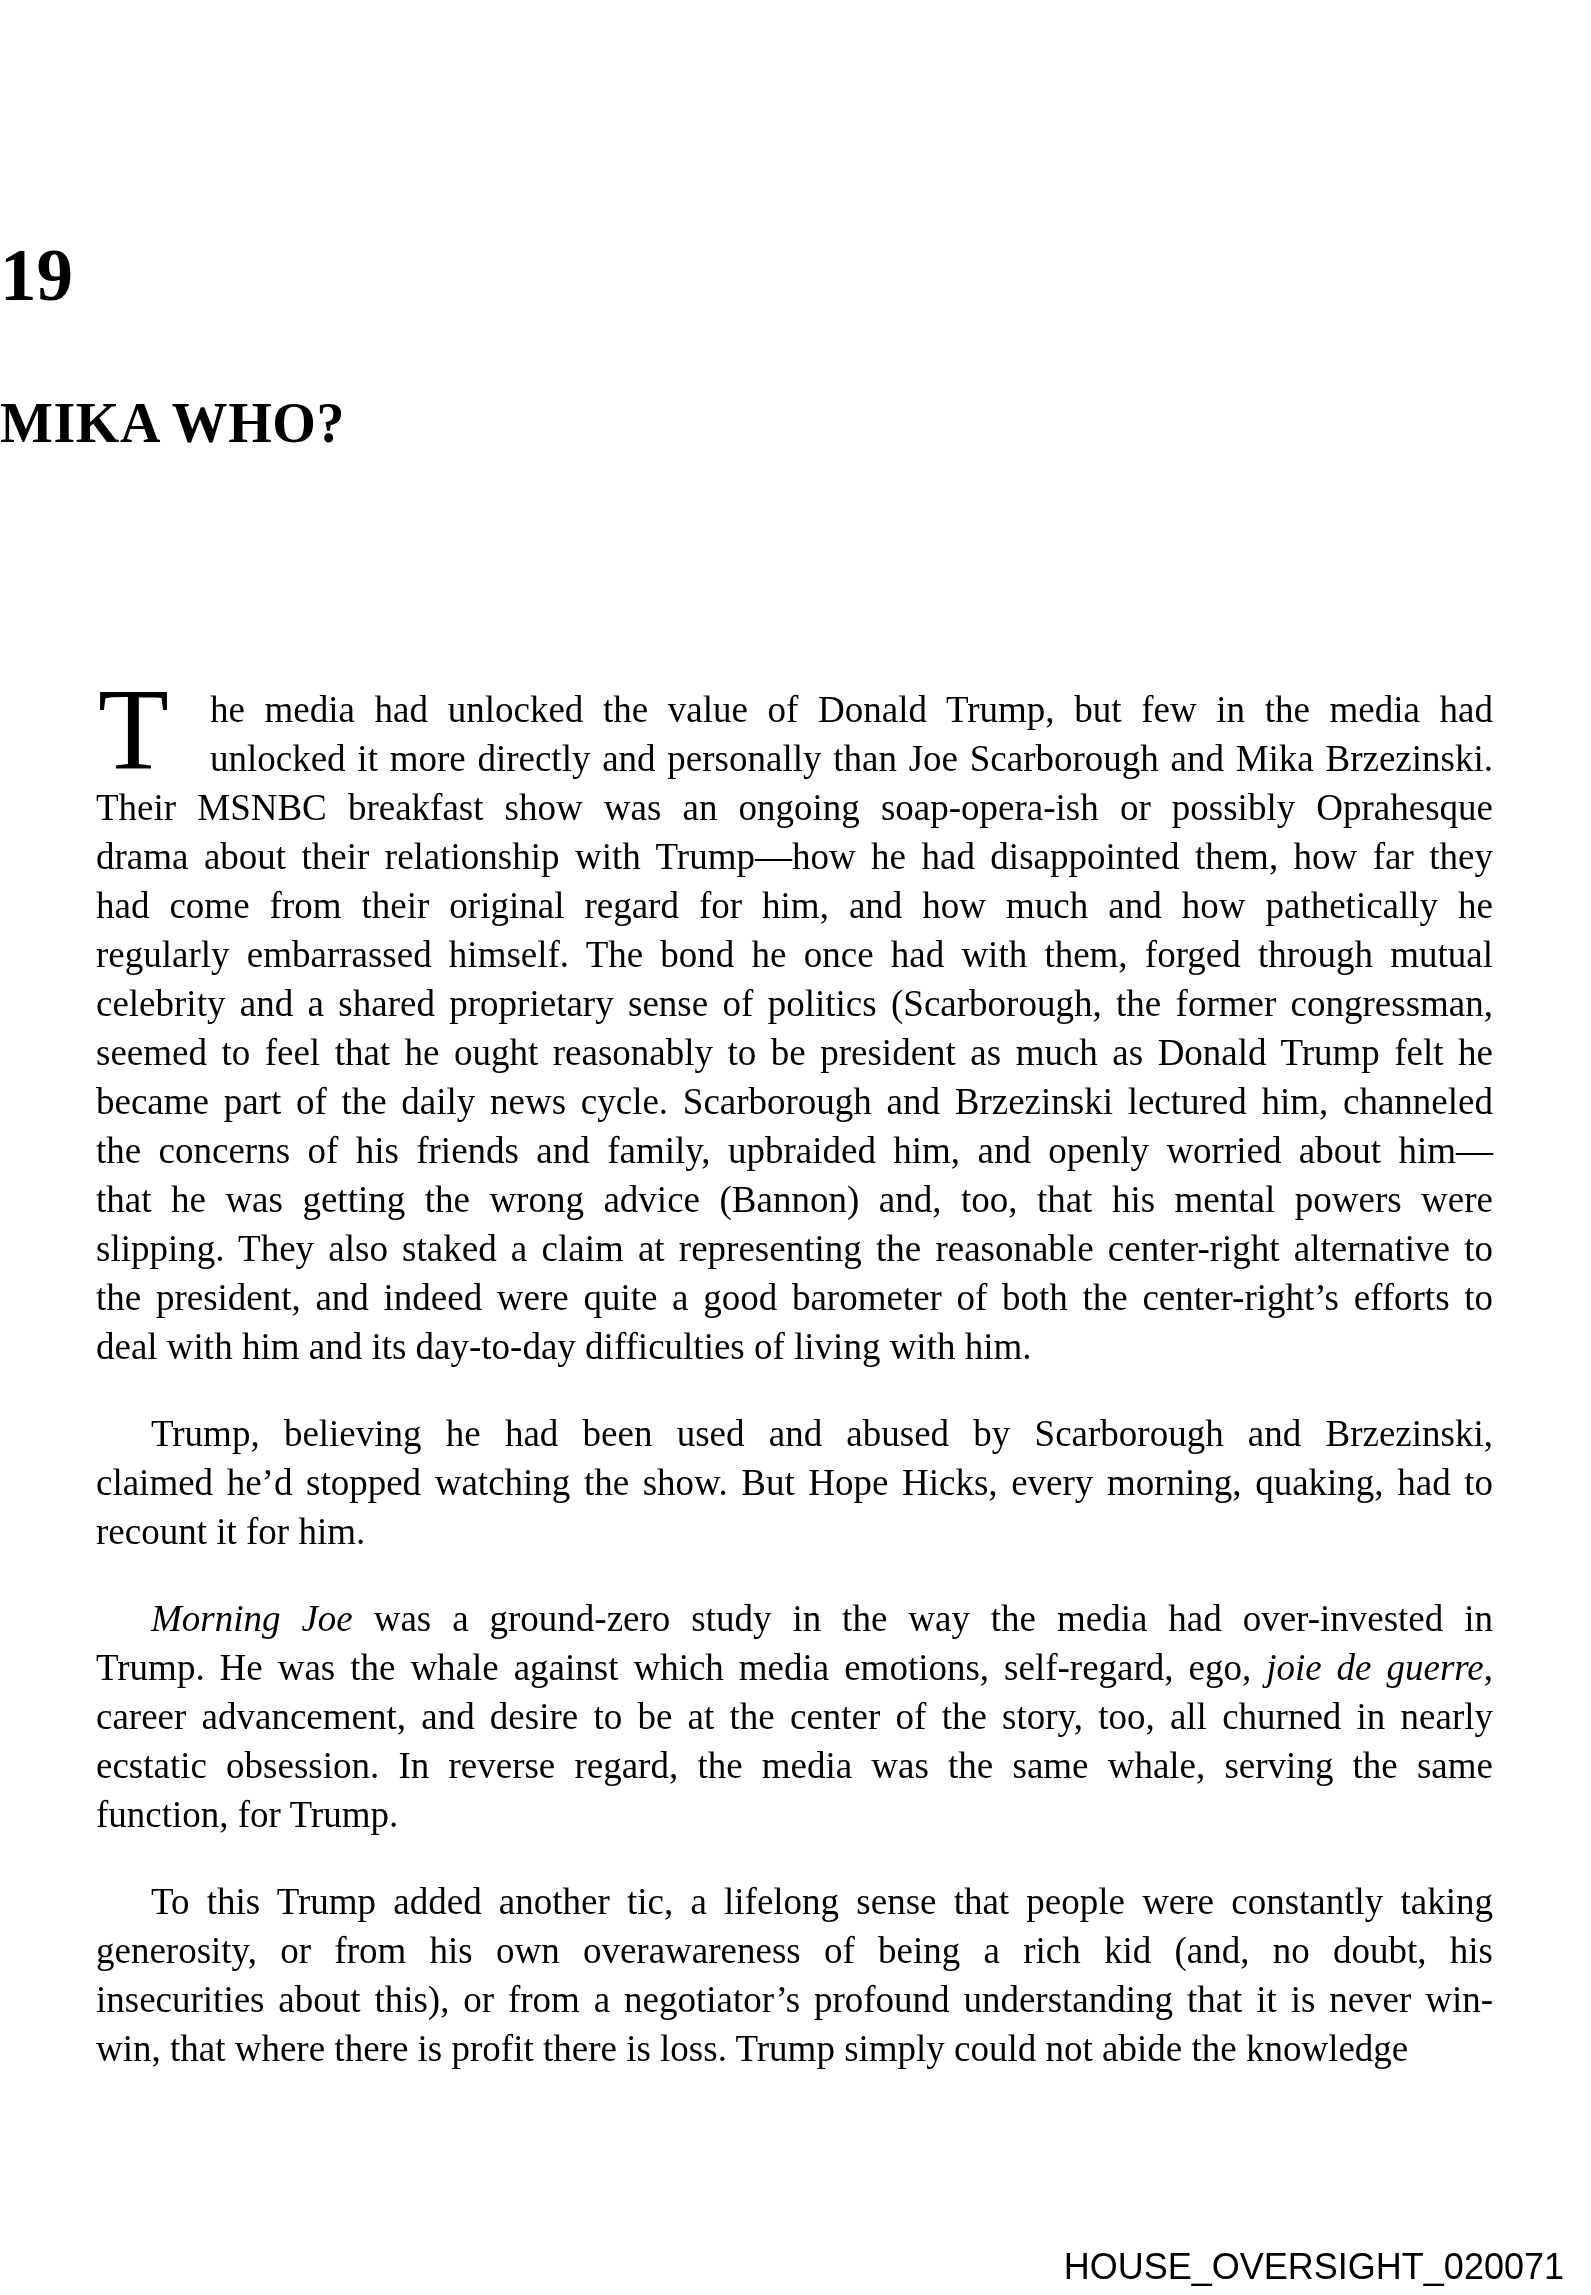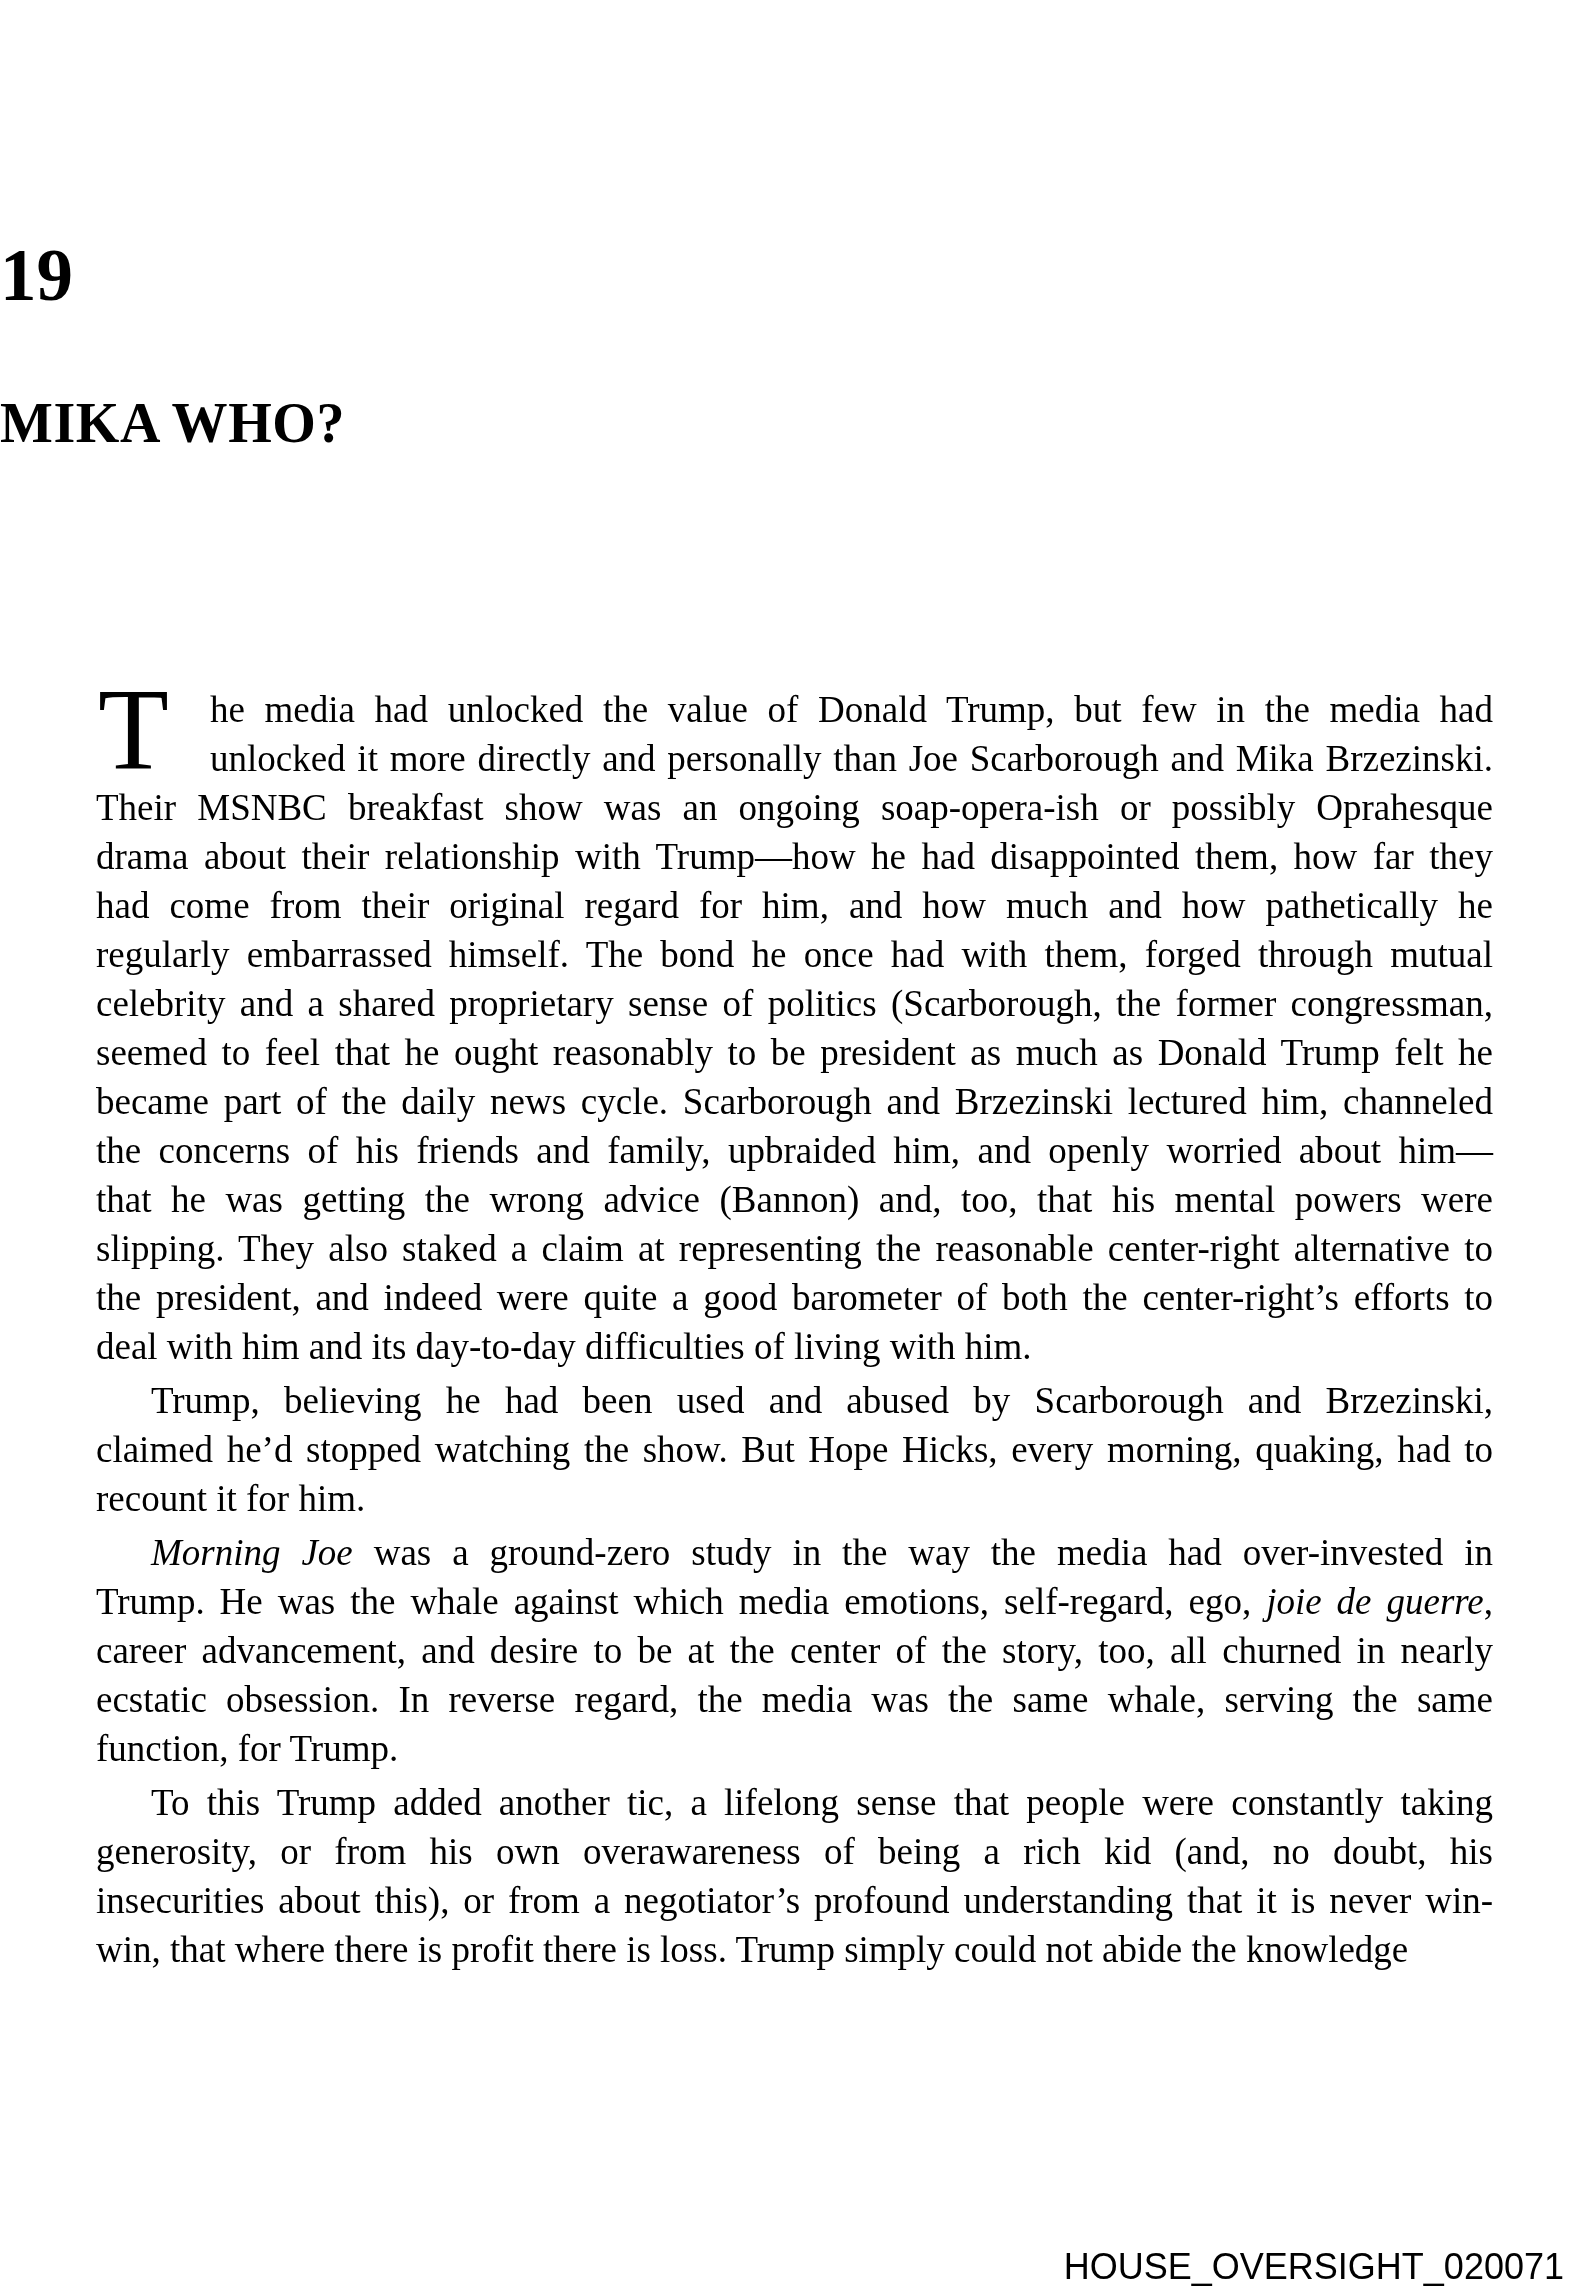--- a/index.html
+++ b/index.html
@@ -30,21 +30,21 @@
   }
   .body-text{
     position:absolute;
     left:96px;
     top:685px;
     width:1397px;
     font-size:37px;
     line-height:49px;
   }
   .para{position:relative;}
-  .para + .para{margin-top:5px;}
+  .para + .para{margin-top:38px;}
   .line.just{
     text-align:justify;
     text-align-last:justify;
     text-justify:inter-word;
   }
   .line.tucked{margin-left:114px;}
   .line.indent{margin-left:55px;}
   .dropcap{
     position:absolute;
     left:1.9px;

